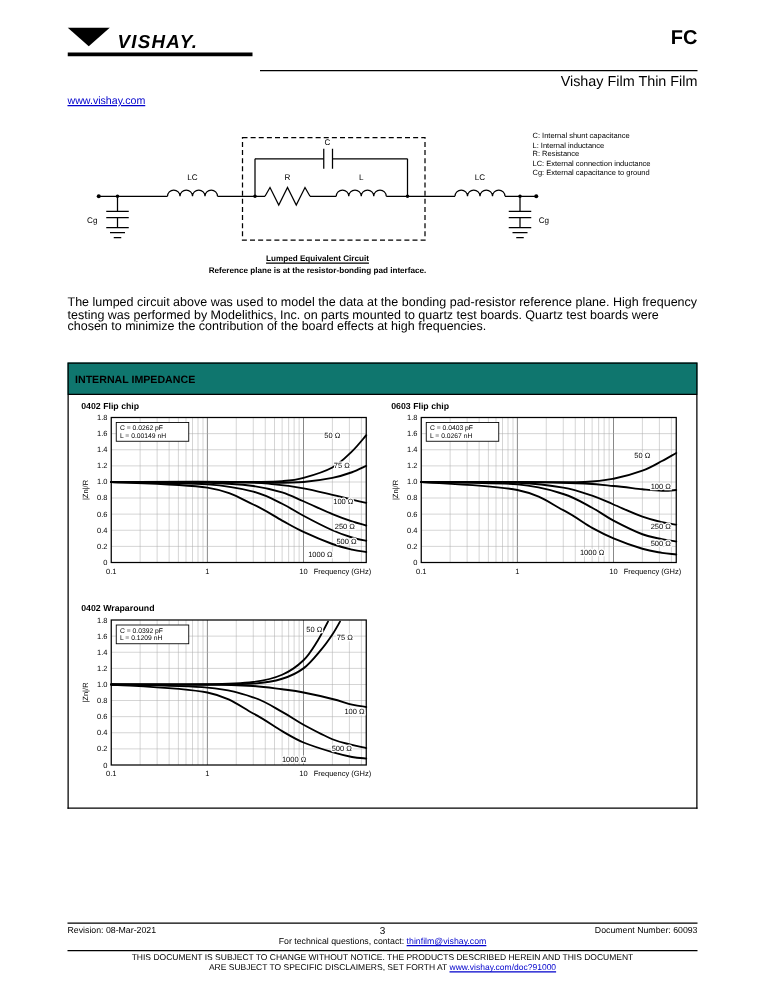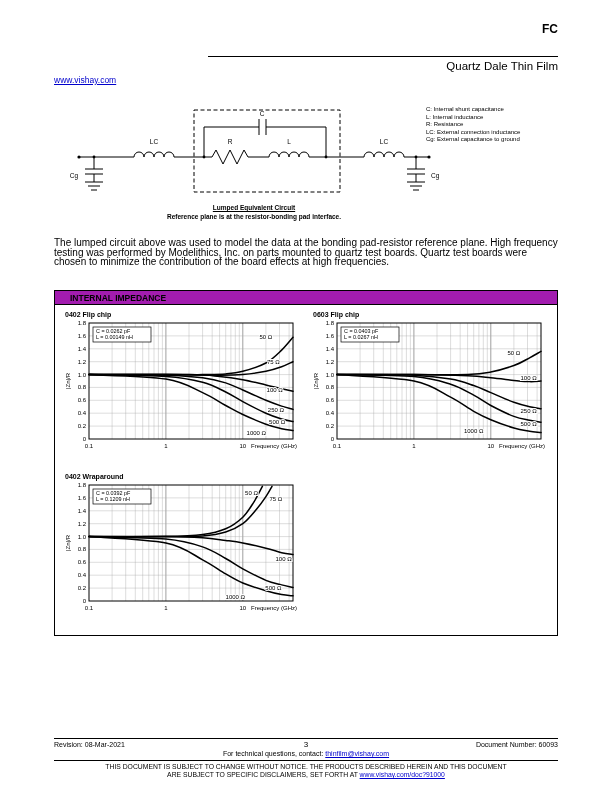--- a/index.html
+++ b/index.html
@@ -10,24 +10,31 @@
   .chart{position:absolute;width:240px;}
   .chart-title{font-size:7px;font-weight:bold;margin:0 0 1px 2px;}
   svg text{font-family:"Liberation Sans",sans-serif;}
   .legend-line{font-size:6px;line-height:7.6px;white-space:nowrap;}
 </style>
 </head>
 <body>
 
 <div id="page">
 
+  <div class="abs" style="left:54px;top:22px;">
+    <svg width="160" height="28" viewBox="0 0 160 28">
+      <polygon points="0,0 34,0 17,15" fill="#000"></polygon>
+      <text x="40" y="16" font-size="15" font-weight="bold" font-style="italic" letter-spacing="1" fill="#000">VISHAY.</text>
+      <rect x="0" y="20" width="148" height="3" fill="#000"></rect>
+    </svg>
+  </div>
   <a class="abs" style="left:54px;top:55px;font-size:8.5px;" href="#">www.vishay.com</a>
-  <div class="abs" style="right:54px;top:22px;font-size:12px;font-weight:bold;text-align:center;">FC</div>
+  <div class="abs" style="right:54px;top:22px;font-size:16px;font-weight:bold;text-align:center;">FC</div>
   <div class="abs" style="left:208px;top:56px;width:350px;border-top:1px solid #000;"></div>
-  <div class="abs" style="right:54px;top:60px;font-size:11.5px;">Quartz Dale Thin Film</div>
+  <div class="abs" style="right:54px;top:60px;font-size:11.5px;">Vishay Film Thin Film</div>
 
 
   <div class="abs" style="left:54px;top:100px;width:504px;height:130px;">
     <svg width="380" height="100" viewBox="0 0 380 100" style="position:absolute;left:10px;top:2px;">
       <g stroke="#000" fill="none" stroke-width="1">
 
         <line x1="15" y1="55" x2="70" y2="55"></line>
         <path d="M70 55 a5 5 0 0 1 10 0 a5 5 0 0 1 10 0 a5 5 0 0 1 10 0 a5 5 0 0 1 10 0"></path>
         <line x1="110" y1="55" x2="148" y2="55"></line>
         <path d="M148 55 l4 -7 l7 14 l7 -14 l7 14 l7 -14 l4 7"></path>
@@ -87,21 +94,21 @@
       <div class="legend-line">LC: External connection inductance</div>
       <div class="legend-line">Cg: External capacitance to ground</div>
     </div>
     <div style="position:absolute;left:0;top:104px;width:400px;text-align:center;font-size:6.5px;font-weight:bold;text-decoration:underline;">Lumped Equivalent Circuit</div>
     <div style="position:absolute;left:0;top:113px;width:400px;text-align:center;font-size:6.5px;font-weight:bold;">Reference plane is at the resistor-bonding pad interface.</div>
   </div>
 
   <div class="abs" style="left:54px;top:238px;width:504px;font-size:10px;line-height:9.6px;">The lumped circuit above was used to model the data at the bonding pad-resistor reference plane. High frequency testing was performed by Modelithics, Inc. on parts mounted to quartz test boards. Quartz test boards were chosen to minimize the contribution of the board effects at high frequencies.</div>
 
   <div class="abs" style="left:54px;top:290px;width:504px;">
-    <div style="height:15px;background:#a21caf;border:1px solid #000;display:flex;align-items:center;padding-left:15px;font-size:8.5px;font-weight:bold;box-sizing:border-box;">INTERNAL IMPEDANCE</div>
+    <div style="height:26px;background:#0f766e;border:1px solid #000;display:flex;align-items:center;padding-left:5px;font-size:8.5px;font-weight:bold;box-sizing:border-box;">INTERNAL IMPEDANCE</div>
     <div style="border:1px solid #000;border-top:none;height:330px;position:relative;">
       <div class="chart" style="left:8px;top:6px;">
         <div class="chart-title">0402 Flip chip</div>
         <svg width="236" height="138">
             <line x1="49.1" y1="4" x2="49.1" y2="120" stroke="#aaa" stroke-width="0.4"></line>
             <line x1="62.7" y1="4" x2="62.7" y2="120" stroke="#aaa" stroke-width="0.4"></line>
             <line x1="72.3" y1="4" x2="72.3" y2="120" stroke="#aaa" stroke-width="0.4"></line>
             <line x1="79.7" y1="4" x2="79.7" y2="120" stroke="#aaa" stroke-width="0.4"></line>
             <line x1="85.8" y1="4" x2="85.8" y2="120" stroke="#aaa" stroke-width="0.4"></line>
             <line x1="91" y1="4" x2="91" y2="120" stroke="#aaa" stroke-width="0.4"></line>

